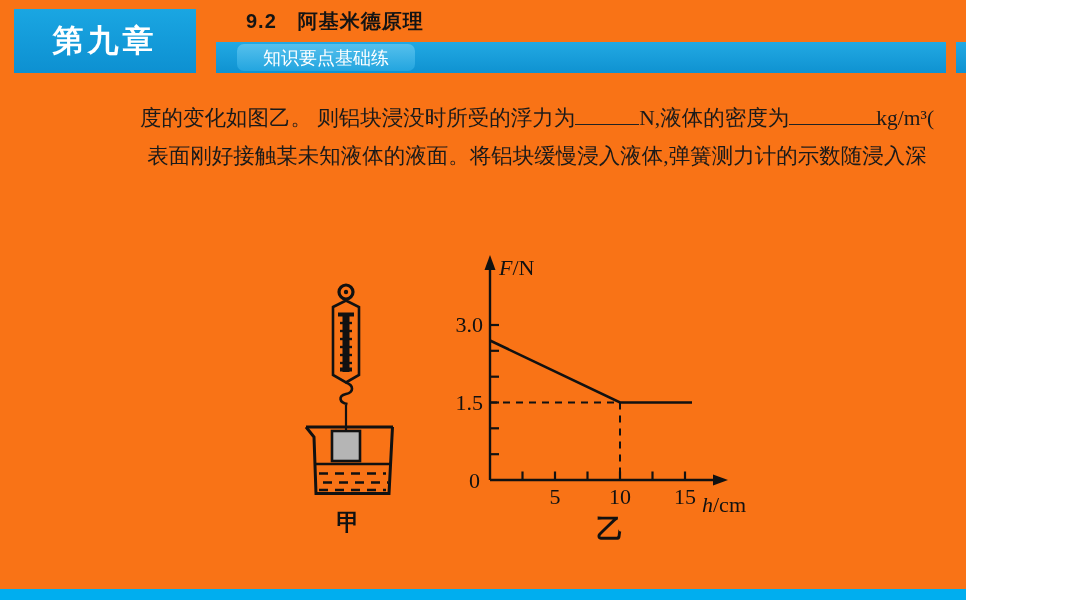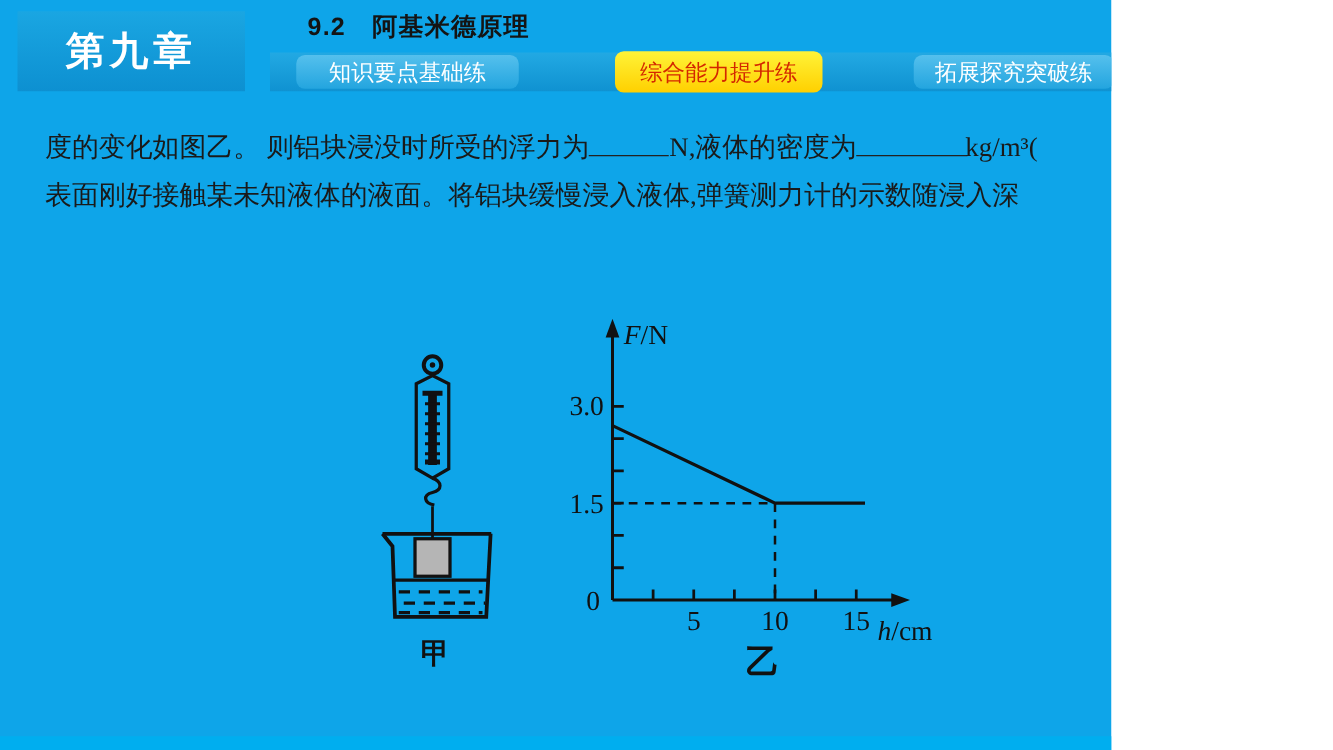--- a/index.html
+++ b/index.html
@@ -1,17 +1,17 @@
 <!DOCTYPE html>
 <html><head>
 <meta charset="utf-8">
 <style>
   html,body{margin:0;padding:0;}
-  .slide{position:relative;width:889px;height:600px;background:#0ea5e9;overflow:hidden;
-         font-family:"Liberation Serif","DejaVu Serif",serif;}
+  .slide{position:relative;width:966px;height:600px;background:#f97316;overflow:hidden;
+         font-family:"Liberation Serif","DejaVu Serif",serif;text-align:center;}
 
   
   .chapter-box{position:absolute;left:14px;top:9px;width:182px;height:64px;
     background:linear-gradient(#1aa6e2,#0d90d1);color:#fff;
     display:flex;align-items:center;justify-content:center;
     font-family:"Liberation Sans","DejaVu Sans",sans-serif;font-weight:bold;
     font-size:31px;letter-spacing:4px;}
   .section-title{position:absolute;left:246px;top:8px;
     font-family:"Liberation Sans","DejaVu Sans",sans-serif;font-weight:bold;
     font-size:20px;color:#141414;letter-spacing:1px;}
@@ -58,26 +58,20 @@
 <div class="slide">
 
   <div class="chapter-box">
     <span>第九章</span>
   </div>
   <div class="section-title">9.2　阿基米德原理</div>
 
   <div class="tab-bar">
     <div class="tab t1">
       <span>知识要点基础练</span>
-    </div>
-    <div class="tab t2 active">
-      <span>综合能力提升练</span>
-    </div>
-    <div class="tab t3">
-      <span>拓展探究突破练</span>
     </div>
   </div>
 
   <div class="page-box">
     <span>-6-</span>
   </div>
 
   <div class="problem">
     <div class="row"><span>度的变化如图乙。 则铝块浸没时所受的浮力为</span><span class="blank b1"></span><span>N,液体的密度为</span><span class="blank b2"></span><span>kg/m³(</span></div>
     <div class="row"><span>表面刚好接触某未知液体的液面。将铝块缓慢浸入液体,弹簧测力计的示数随浸入深</span></div>

